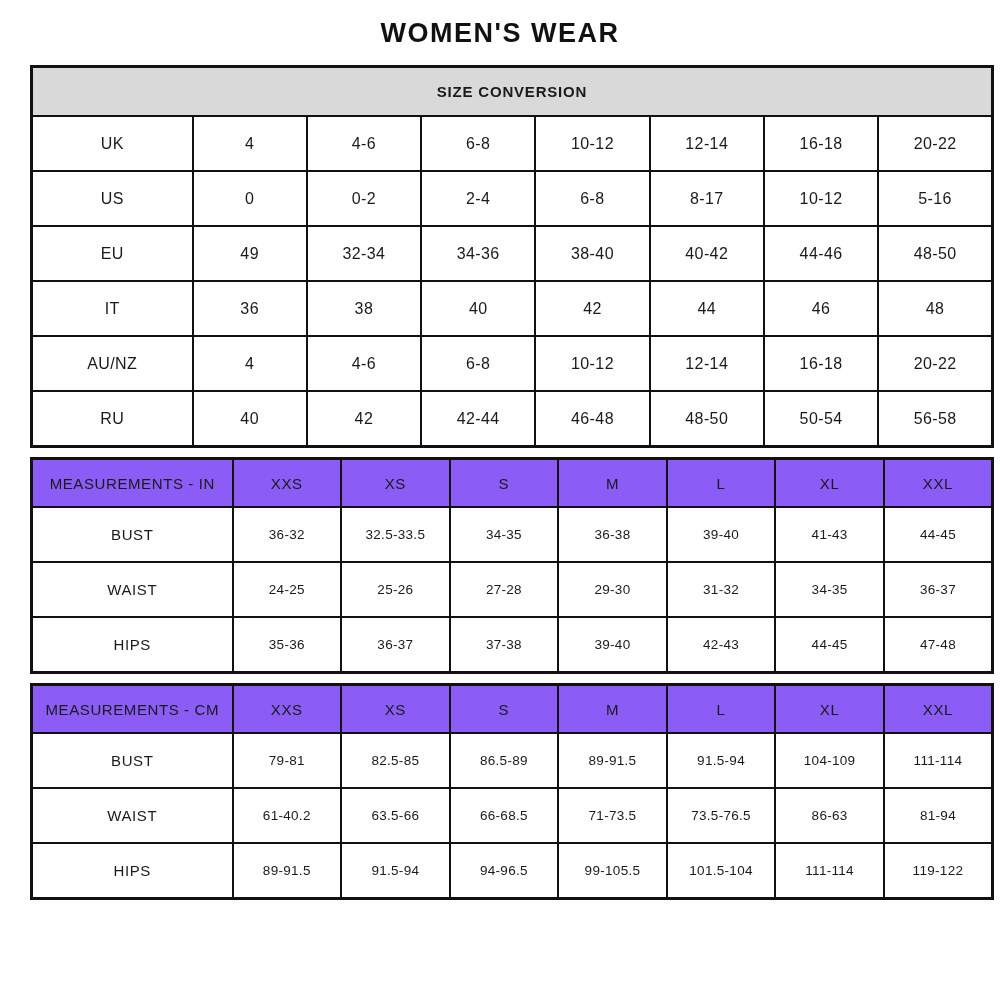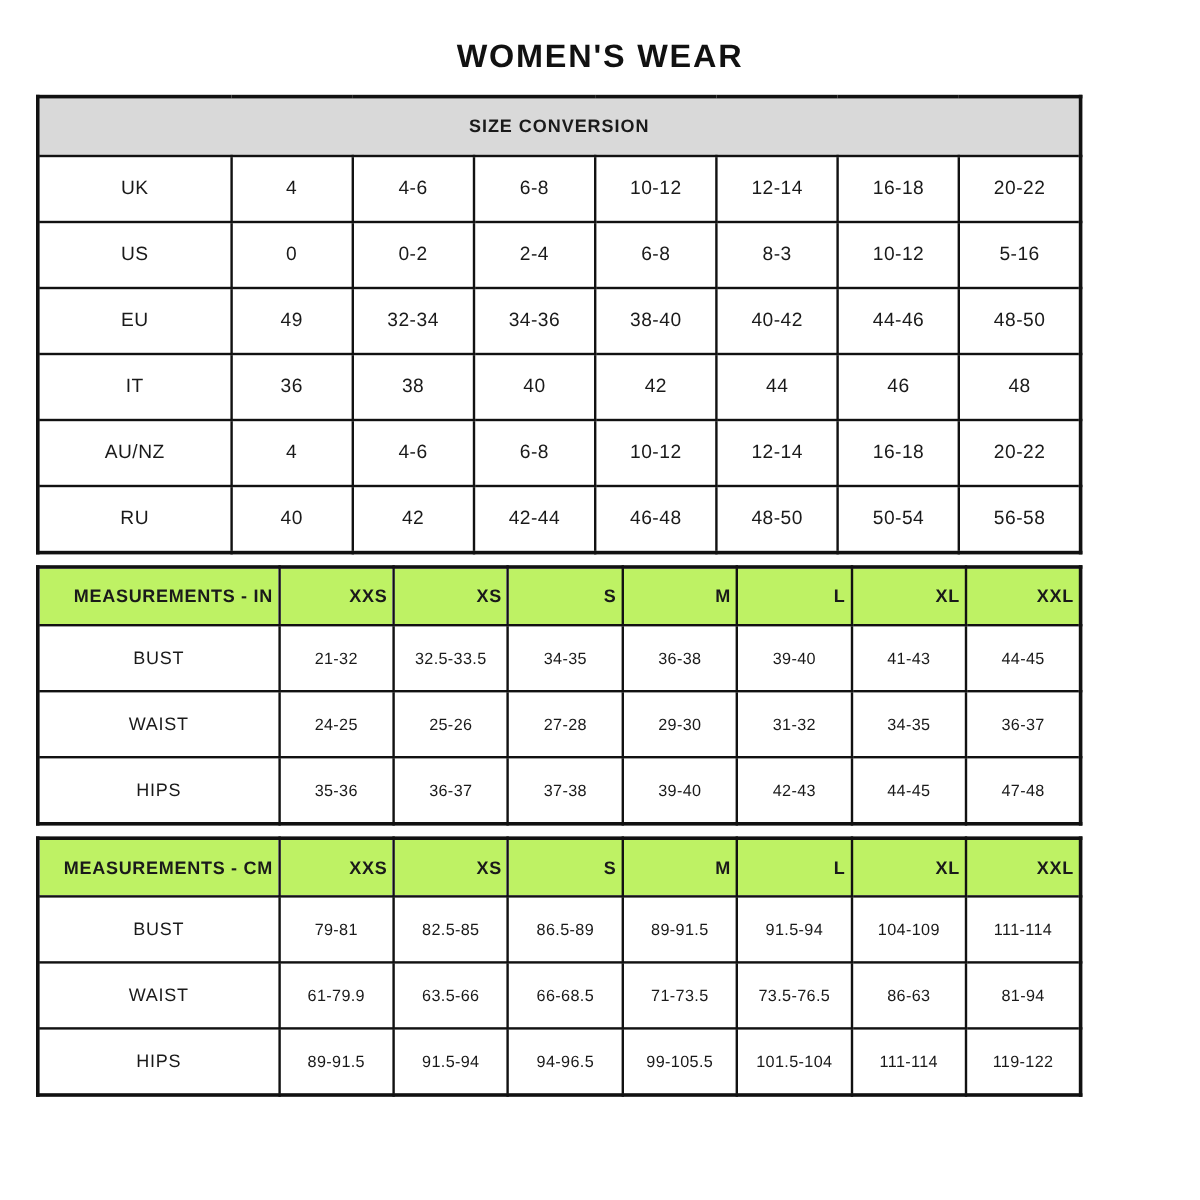--- a/index.html
+++ b/index.html
@@ -5,35 +5,35 @@
   html, body {
     margin: 0;
     padding: 0;
     background: #ffffff;
     width: 1000px;
     font-family: "Liberation Sans", "DejaVu Sans", sans-serif;
     color: #1a1a1a;
   }
   .page {
     width: 940px;
-    margin: 16px auto;
+    margin: 2px auto;
     padding-top: 10px;
   }
   .page-title {
     text-align: center;
     font-size: 27px;
     font-weight: 700;
     letter-spacing: 1.5px;
     margin: 6px 0 16px 0;
     color: #111111;
   }
   table.sheet {
     border-collapse: collapse;
     table-layout: fixed;
-    width: 872px;
+    width: 964px;
     margin: 0 0 9px 0;
     border: 3px solid #111111;
   }
   table.sheet td {
     border: 2px solid #111111;
     text-align: center;
     vertical-align: middle;
     padding: 0 4px;
     overflow: hidden;
     white-space: nowrap;
@@ -44,26 +44,25 @@
     font-weight: 700;
     font-size: 15px;
     letter-spacing: 0.8px;
     height: 47px;
   }
   .t1 td { height: 53px; font-size: 16px; letter-spacing: 0.4px; }
   .t1 .col-label { width: 161px; }
   .t1 .hdr-row td { font-size: 15.5px; }
   
   .t23 .hdr-row td {
-    background: #bef264;
-    font-weight: 700;
+    background: #8b5cf6;
+    font-weight: 400;
     font-size: 15px;
     letter-spacing: 0.6px;
     height: 46px;
-    text-align: right;
   }
   .t23 td { height: 53px; font-size: 13.5px; letter-spacing: 0.3px; }
   .t23 td.lbl { font-size: 15px; letter-spacing: 0.6px; }
   .t23 .col-label { width: 201px; }
 </style>
 </head>
 <body>
 
 <div class="page">
 
@@ -93,21 +92,21 @@
         <td>12-14</td>
         <td>16-18</td>
         <td>20-22</td>
       </tr>
       <tr>
         <td>US</td>
         <td>0</td>
         <td>0-2</td>
         <td>2-4</td>
         <td>6-8</td>
-        <td>8-3</td>
+        <td>8-17</td>
         <td>10-12</td>
         <td>5-16</td>
       </tr>
       <tr>
         <td>EU</td>
         <td>49</td>
         <td>32-34</td>
         <td>34-36</td>
         <td>38-40</td>
         <td>40-42</td>
@@ -164,21 +163,21 @@
         <td>XXS</td>
         <td>XS</td>
         <td>S</td>
         <td>M</td>
         <td>L</td>
         <td>XL</td>
         <td>XXL</td>
       </tr>
       <tr>
         <td class="lbl">BUST</td>
-        <td>21-32</td>
+        <td>36-32</td>
         <td>32.5-33.5</td>
         <td>34-35</td>
         <td>36-38</td>
         <td>39-40</td>
         <td>41-43</td>
         <td>44-45</td>
       </tr>
       <tr>
         <td class="lbl">WAIST</td>
         <td>24-25</td>
@@ -229,21 +228,21 @@
         <td>79-81</td>
         <td>82.5-85</td>
         <td>86.5-89</td>
         <td>89-91.5</td>
         <td>91.5-94</td>
         <td>104-109</td>
         <td>111-114</td>
       </tr>
       <tr>
         <td class="lbl">WAIST</td>
-        <td>61-79.9</td>
+        <td>61-40.2</td>
         <td>63.5-66</td>
         <td>66-68.5</td>
         <td>71-73.5</td>
         <td>73.5-76.5</td>
         <td>86-63</td>
         <td>81-94</td>
       </tr>
       <tr>
         <td class="lbl">HIPS</td>
         <td>89-91.5</td>

